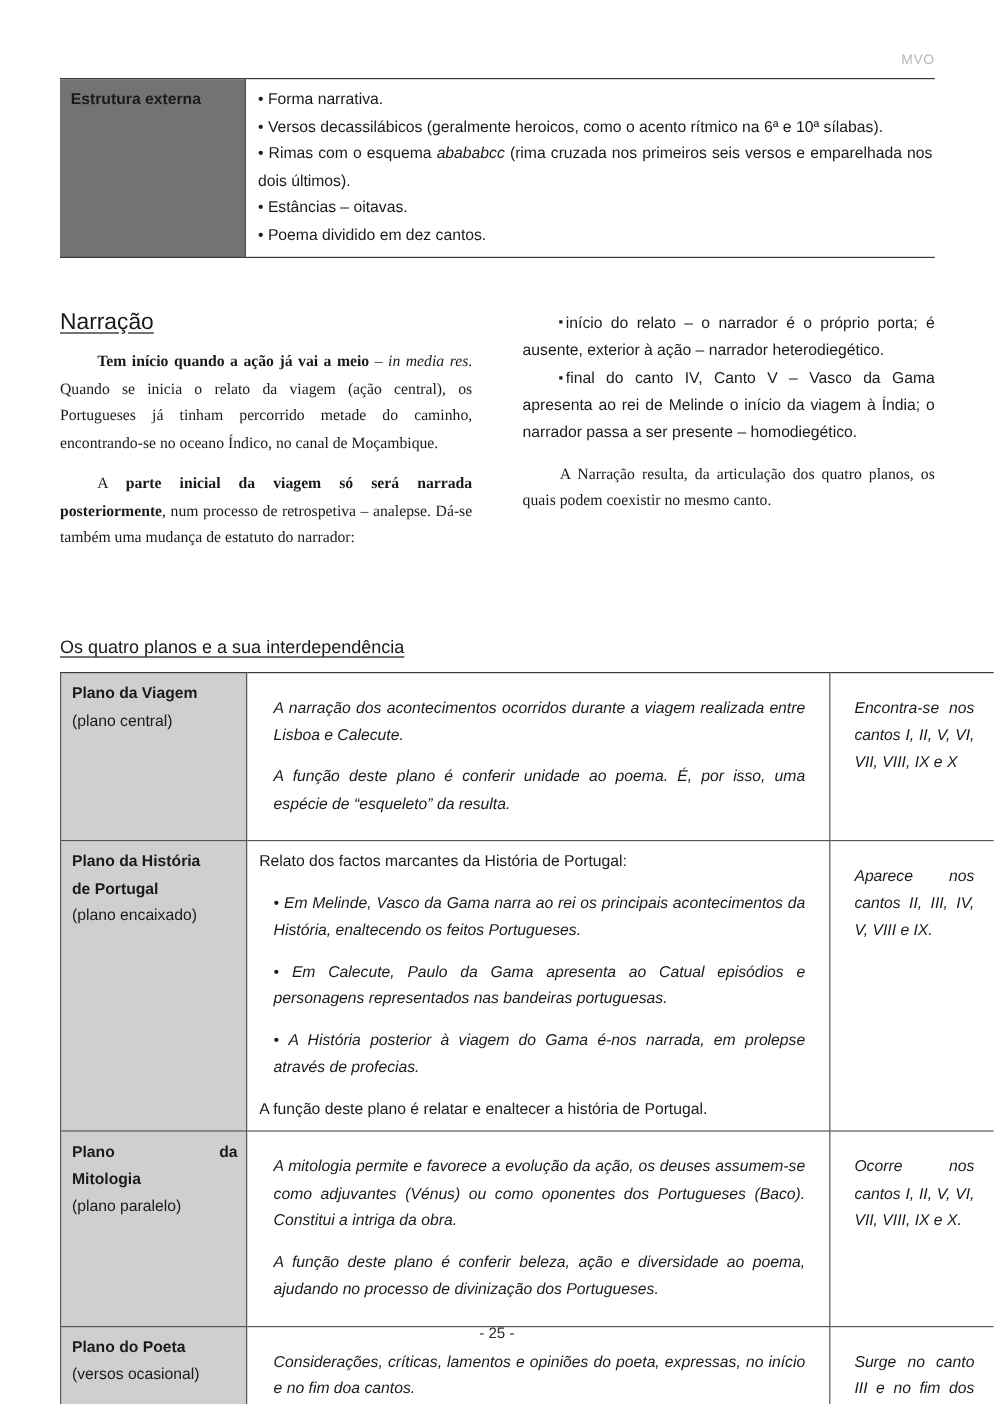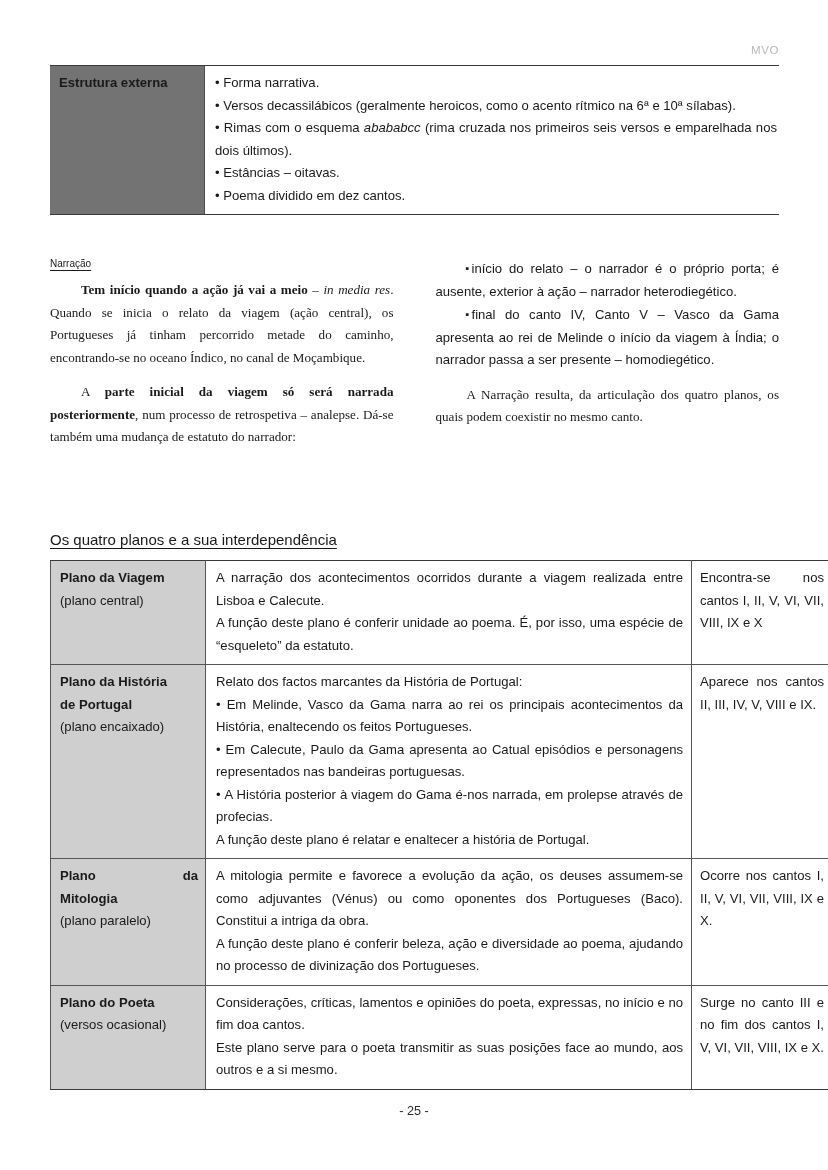--- a/index.html
+++ b/index.html
@@ -97,21 +97,21 @@
     width: 729px;
     display: flex;
     gap: 42px;
     font-size: 13.1px;
   }
   .prose-col { width: 344px; }
   .section-head {
     text-decoration: underline;
     text-underline-offset: 2.5px;
     margin: 0 0 10px 0;
-    font-size: 10px;
+    font-size: 19px;
   }
   .para {
     margin: 0 0 12px 0;
     text-align: justify;
     text-justify: inter-word;
     line-height: 1.72;
     text-indent: 31px;
     font-family: Liberation Serif, serif;
   }
   .bullet-para {
@@ -177,21 +177,21 @@
   }
   .plan-title.spread {
     display: flex;
     justify-content: space-between;
   }
   .plan-sub {
     display: block;
     margin: 0;
     font-weight: normal;
   }
-  .just { text-align: justify; text-justify: inter-word; margin: 0; }
+  .just { text-align: justify; text-justify: inter-word; margin: 12px; font-style: italic; }
   .left { text-align: left; margin: 0; }
 
   
   .footer {
     position: absolute;
     left: 0;
     top: 1104px;
     width: 828px;
     text-align: center;
     font-size: 12.6px;
@@ -240,21 +240,21 @@
 
   <table class="doc-table table-planos">
     <tbody>
         <tr>
       <td>
         <span class="plan-title">Plano da Viagem</span>
         <span class="plan-sub">(plano central)</span>
       </td>
       <td class="desc">
         <p class="just">A narração dos acontecimentos ocorridos durante a viagem realizada entre Lisboa e Calecute.</p>
-        <p class="just">A função deste plano é conferir unidade ao poema. É, por isso, uma espécie de “esqueleto” da estatuto.</p>
+        <p class="just">A função deste plano é conferir unidade ao poema. É, por isso, uma espécie de “esqueleto” da resulta.</p>
       </td>
       <td class="cantos">
         <p class="just">Encontra-se nos cantos I, II, V, VI, VII, VIII, IX e X</p>
       </td>
     </tr>
 
     <tr>
       <td>
         <span class="plan-title">Plano da História</span>
         <span class="plan-title">de Portugal</span>

